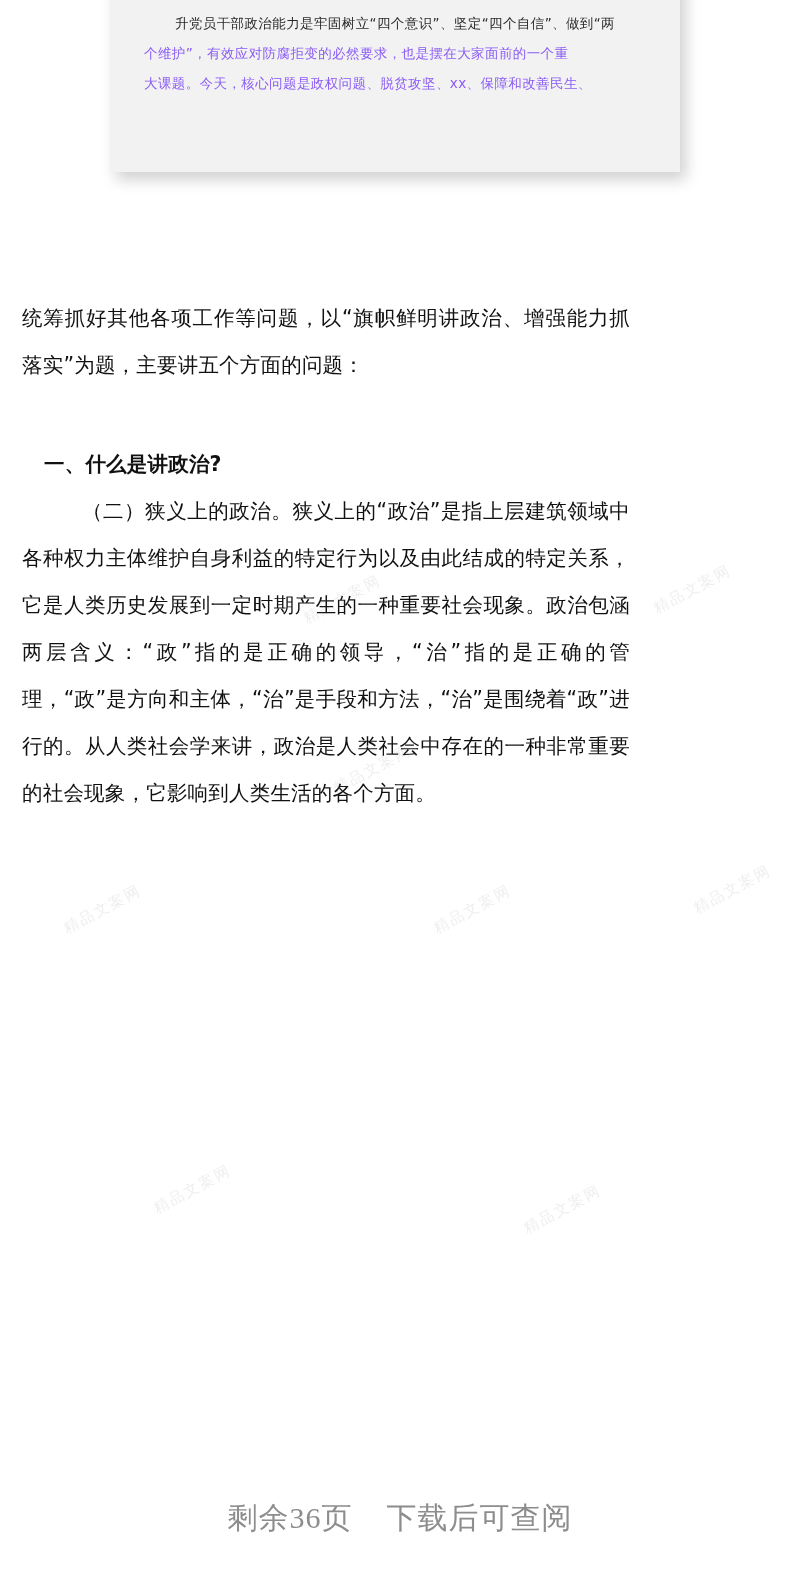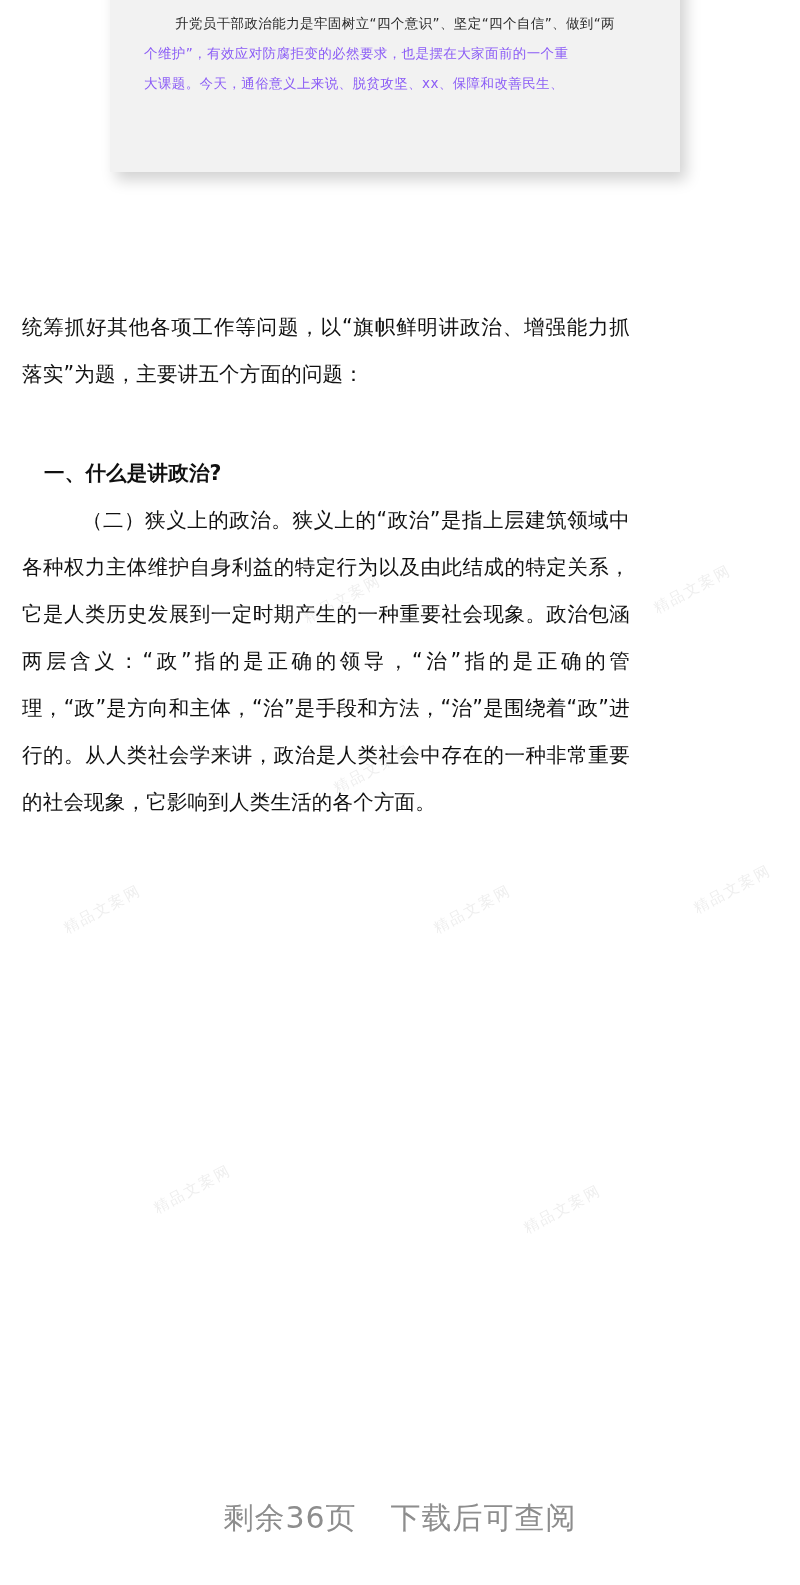--- a/index.html
+++ b/index.html
@@ -49,21 +49,21 @@
     width: 100%;
     height: 92px;
     background: linear-gradient(to bottom, rgba(242,242,242,1) 0%, rgba(242,242,242,0.0) 100%);
     pointer-events: none;
   }
 
   
   .doc {
     position: absolute;
     left: 0;
-    top: 304px;
+    top: 295px;
     width: 652px;
     padding: 0 22px;
     box-sizing: border-box;
   }
   .p {
     font-size: 20.5px;
     line-height: 47px;
     color: #111111;
     text-align: justify;
     letter-spacing: 0.2px;
@@ -123,30 +123,31 @@
     width: 800px;
     display: flex;
     justify-content: center;
     align-items: baseline;
     gap: 34px;
   }
   .footer-text {
     font-size: 30px;
     color: #8d8d8d;
     letter-spacing: 1px;
+    font-family: Liberation Serif, serif;
   }
 </style>
 </head>
 <body>
 
 <div class="preview-card">
   <div class="preview-inner" style="padding-top:96px;">
     <div class="preview-line first">升党员干部政治能力是牢固树立“四个意识”、坚定“四个自信”、做到“两</div>
     <div class="preview-line">个维护”，有效应对防腐拒变的必然要求，也是摆在大家面前的一个重</div>
-    <div class="preview-line">大课题。今天，通俗意义上来说、脱贫攻坚、xx、保障和改善民生、</div>
+    <div class="preview-line">大课题。今天，核心问题是政权问题、脱贫攻坚、xx、保障和改善民生、</div>
   </div>
   <div class="preview-fade"></div>
 </div>
 
 <div class="doc">
 
   <p class="p indent1 p-block">统筹抓好其他各项工作等问题，以“旗帜鲜明讲政治、增强能力抓落实”为题，主要讲五个方面的问题：</p>
 
   <p class="p heading">一、什么是讲政治?</p>
 

